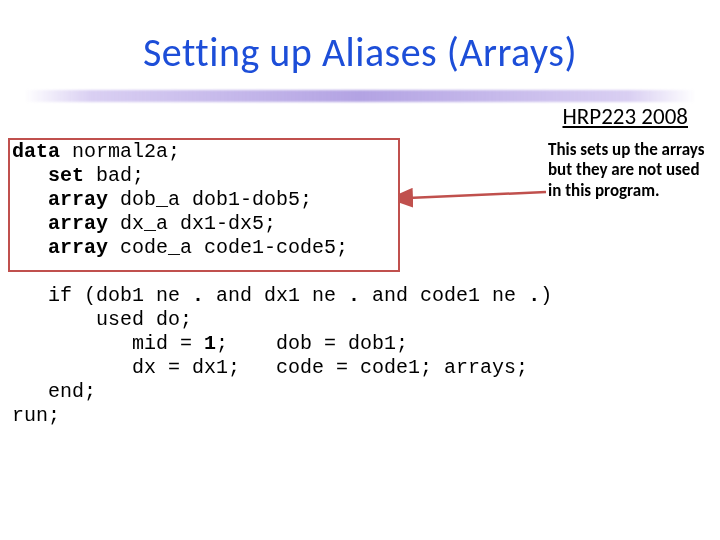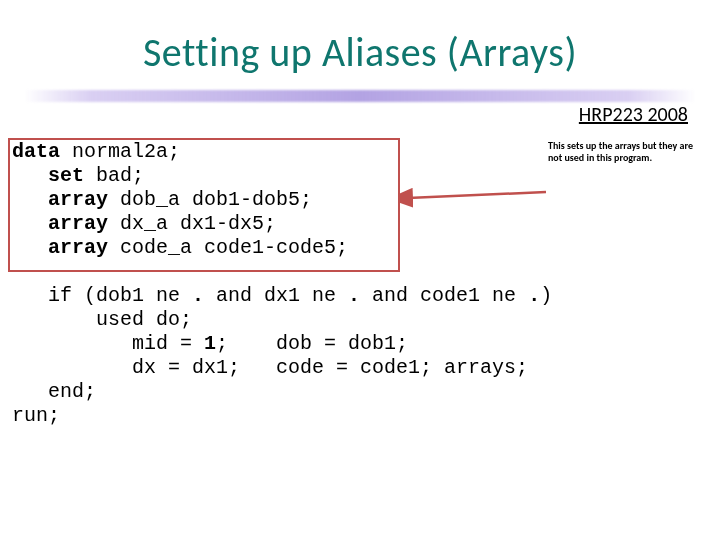--- a/index.html
+++ b/index.html
@@ -18,42 +18,42 @@
     height: 540px;
   }
   .title {
     position: absolute;
     top: 28px;
     left: 0;
     width: 720px;
     text-align: center;
     font-size: 40px;
     font-weight: 400;
-    color: #0f766e;
+    color: #1d4ed8;
     letter-spacing: 0.5px;
   }
   .purple-bar {
     position: absolute;
     top: 90px;
     left: 24px;
     width: 672px;
     height: 12px;
     background: linear-gradient(to right,
       rgba(180,160,230,0.0) 0%,
       rgba(180,160,230,0.5) 10%,
       rgba(160,140,220,0.8) 50%,
       rgba(180,160,230,0.5) 90%,
       rgba(180,160,230,0.0) 100%);
     filter: blur(1px);
   }
   .header-label {
     position: absolute;
     top: 102px;
     right: 32px;
-    font-size: 20px;
+    font-size: 23px;
     font-weight: 400;
     color: #000;
     text-decoration: underline;
   }
   .code-area {
     position: absolute;
     top: 140px;
     left: 12px;
     width: 696px;
     font-family: "Courier New", Courier, monospace;
@@ -72,21 +72,21 @@
     top: 138px;
     left: 8px;
     width: 388px;
     height: 130px;
   }
   .note {
     position: absolute;
     top: 140px;
     left: 548px;
     width: 160px;
-    font-size: 10px;
+    font-size: 17px;
     font-weight: 700;
     color: #000;
     line-height: 1.2;
   }
   .arrow-svg {
     position: absolute;
     top: 178px;
     left: 398px;
     width: 150px;
     height: 36px;

